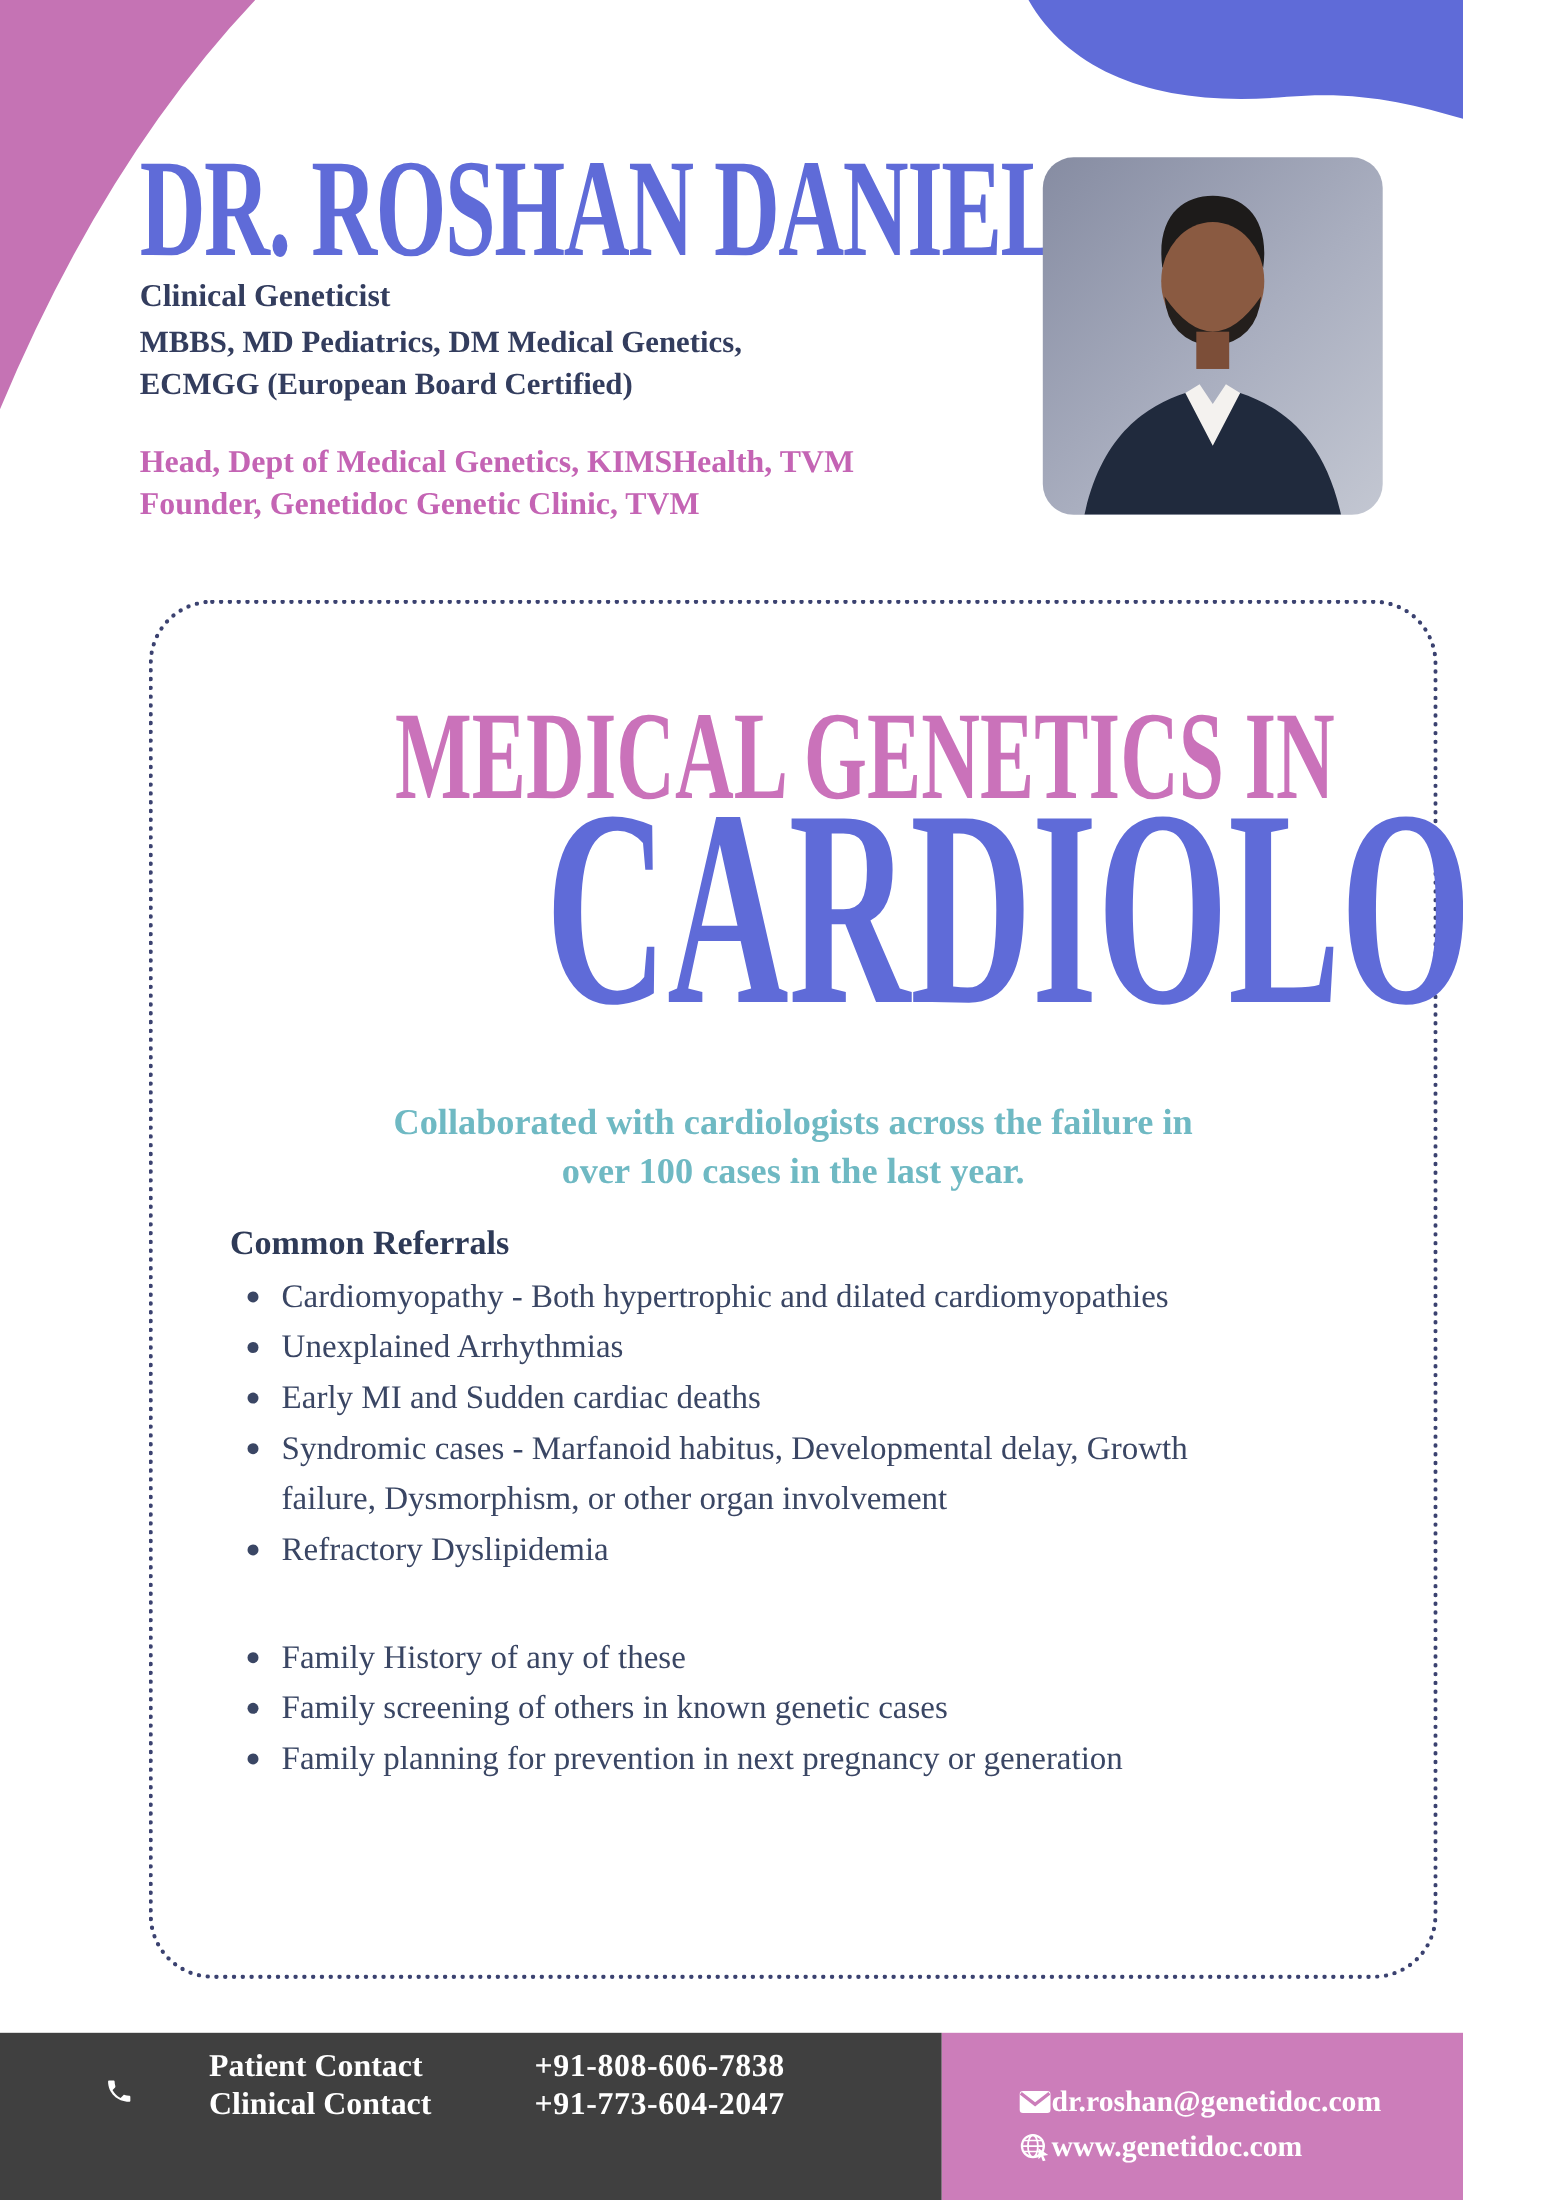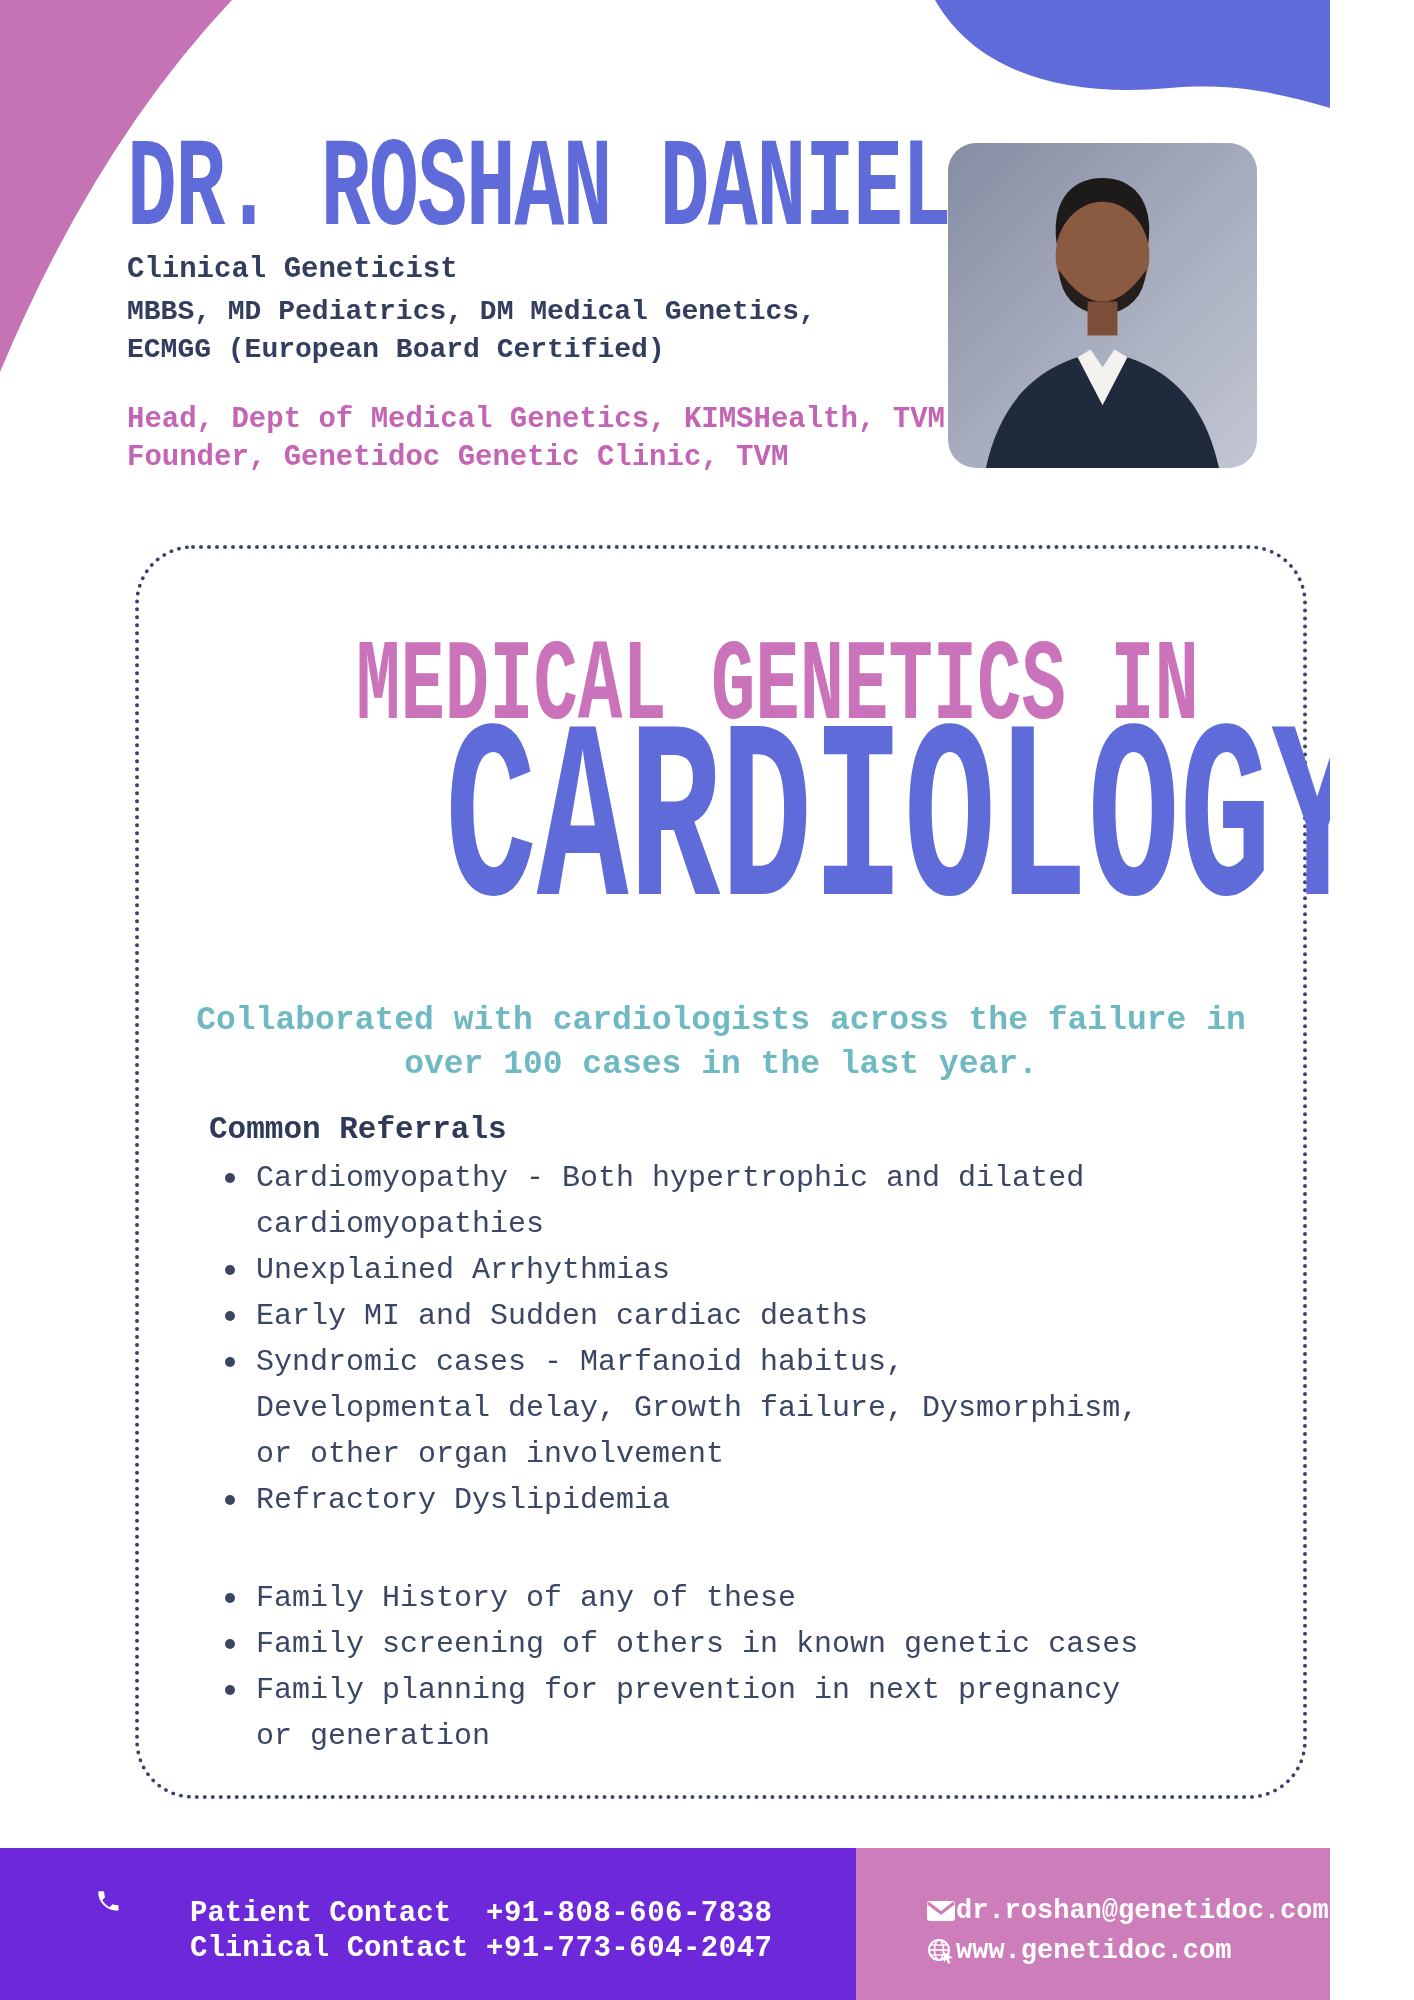--- a/index.html
+++ b/index.html
@@ -1,18 +1,18 @@
 <!DOCTYPE html>
 <html><head>
 <meta charset="utf-8">
 <style>
   html,body { margin:0; padding:0; background:#ffffff; }
   .page {
     position:relative; width:1330px; height:2000px; background:#ffffff;
-    overflow:hidden; font-family:Liberation Mono, monospace;
+    overflow:hidden; font-family:Liberation Serif, serif;
   }
   
   .blobs { position:absolute; left:0; top:0; width:1414px; height:400px; display:block; }
   
   .doctor-name {
     position:absolute; left:127px; top:127px; font-size:122px; line-height:1;
     font-weight:900; color:#5f6bd8; letter-spacing:-2px; white-space:nowrap;
   }
   .doctor-name > span { display:inline-block; transform:scale(0.68,1.04); transform-origin:left top; }
   .doctor-role { position:absolute; left:127px; top:253px; font-size:29px; font-weight:700; color:#333d5e; }
@@ -49,22 +49,22 @@
   .ref-list { list-style:none; margin:0; padding:0; font-size:30px; color:#3a4664; line-height:46px; }
   .ref-list li { position:relative; padding-left:47px; }
   .ref-list li::before {
     content:""; position:absolute; left:16px; top:18px; width:10px; height:10px;
     border-radius:50%; background:#3a4664;
   }
   .ref-list.second { margin-top:52px; }
   
   .footer { position:absolute; left:0; top:1848px; width:1414px; height:152px; display:flex; }
   .footer-left {
-    position:relative; width:856px; background:#6d28d9; box-sizing:border-box;
-    display:flex; flex-direction:column; justify-content:center; padding:14px 0 0 190px; gap:2px;
+    position:relative; width:856px; background:#404040; box-sizing:border-box;
+    display:flex; flex-direction:column; justify-content:flex-start; padding:14px 0 0 190px; gap:2px;
   }
   .phone-badge { position:absolute; left:95px; top:40px; width:26px; height:26px; }
   .contact-row { display:flex; align-items:baseline; }
   .contact-label { width:296px; font-size:29px; font-weight:800; color:#ffffff; }
   .contact-value { font-size:29px; font-weight:800; color:#ffffff; letter-spacing:0.5px; }
   .footer-right {
     flex:1; background:#cc7dba; box-sizing:border-box;
     display:flex; flex-direction:column; justify-content:center; padding:14px 0 0 70px; gap:10px;
   }
   .online-row { display:flex; align-items:center; gap:0; }

